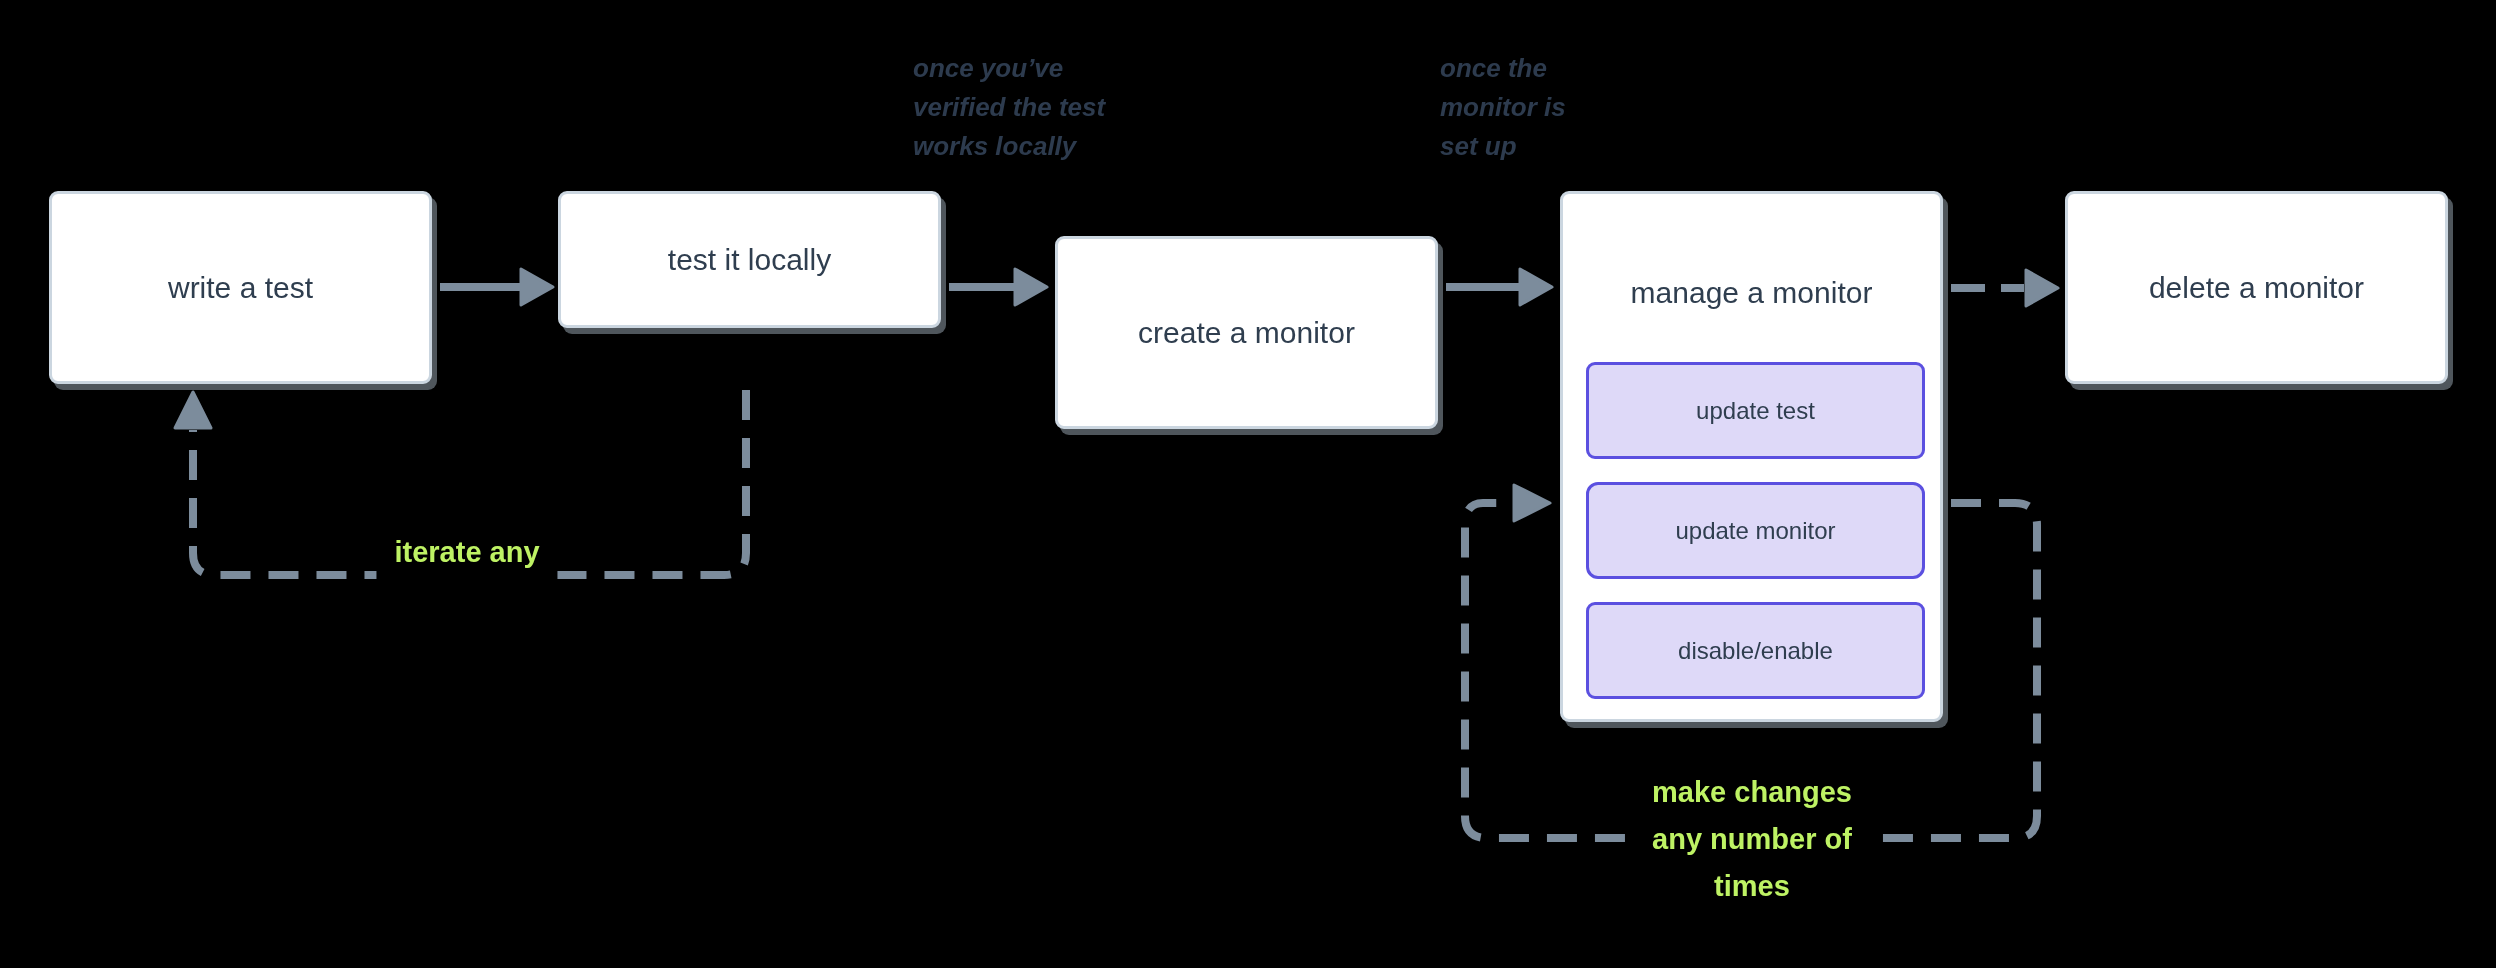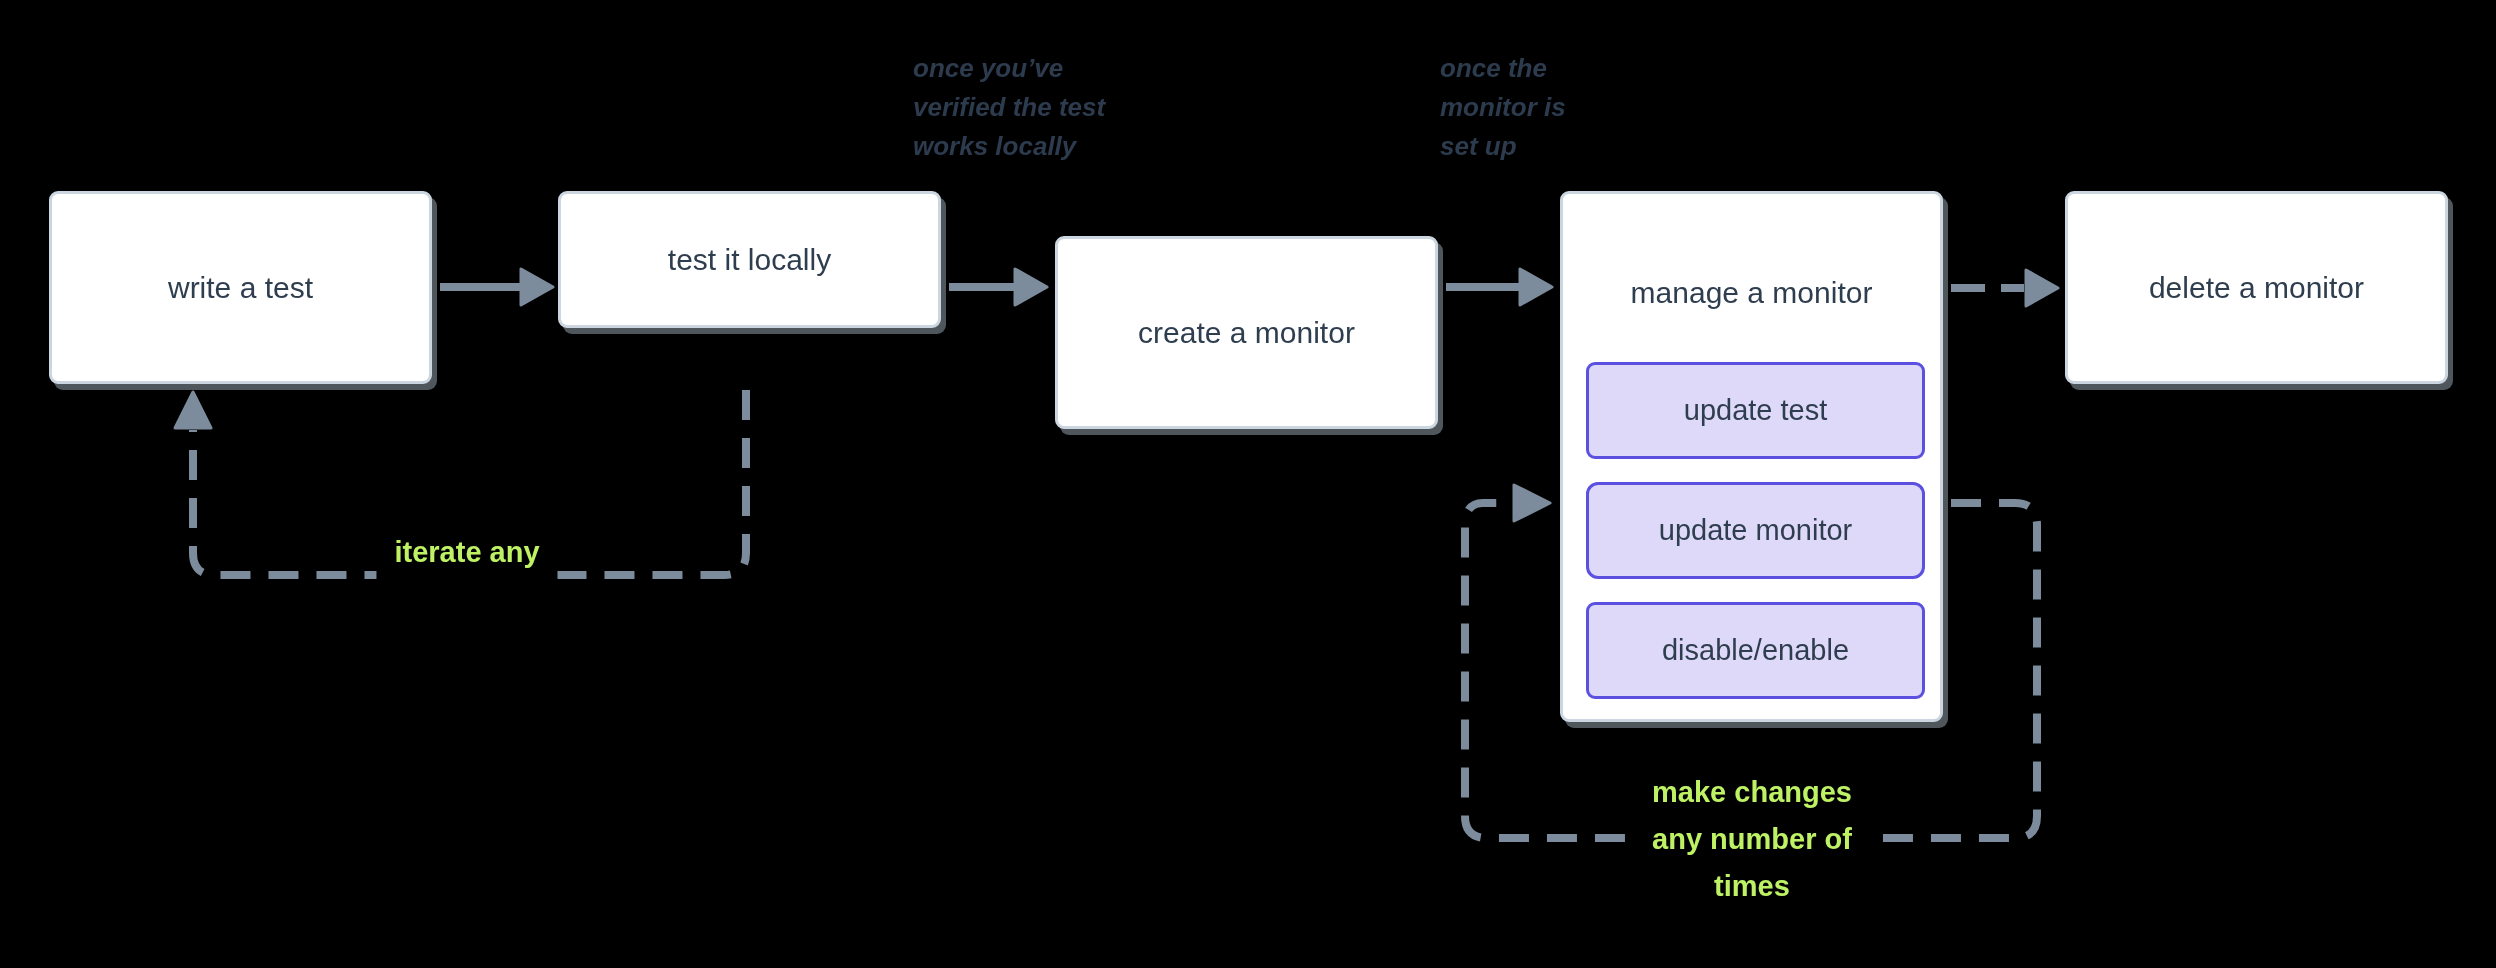--- a/index.html
+++ b/index.html
@@ -31,21 +31,21 @@
   .node-4 .node-title{
     position:absolute;left:0;top:82px;width:100%;
     text-align:center;font-size:30px;color:#2f3e4f;
   }
   .subnode{
     position:absolute;left:23px;width:339px;height:97px;
     box-sizing:border-box;
     background:#ded9f8;
     border:3px solid #5b50e0;
     border-radius:9px;
-    color:#2f3e4f;font-size:29px;
+    color:#2f3e4f;font-size:24px;
     display:flex;align-items:center;justify-content:center;
   }
   .subnode-1{top:168px;}
   .subnode-2{top:288px;border-radius:12px;}
   .subnode-3{top:408px;}
   .annotation{
     position:absolute;z-index:3;
     font-style:italic;font-weight:600;
     font-size:26px;line-height:39px;
     color:#2d3b4e;white-space:nowrap;

